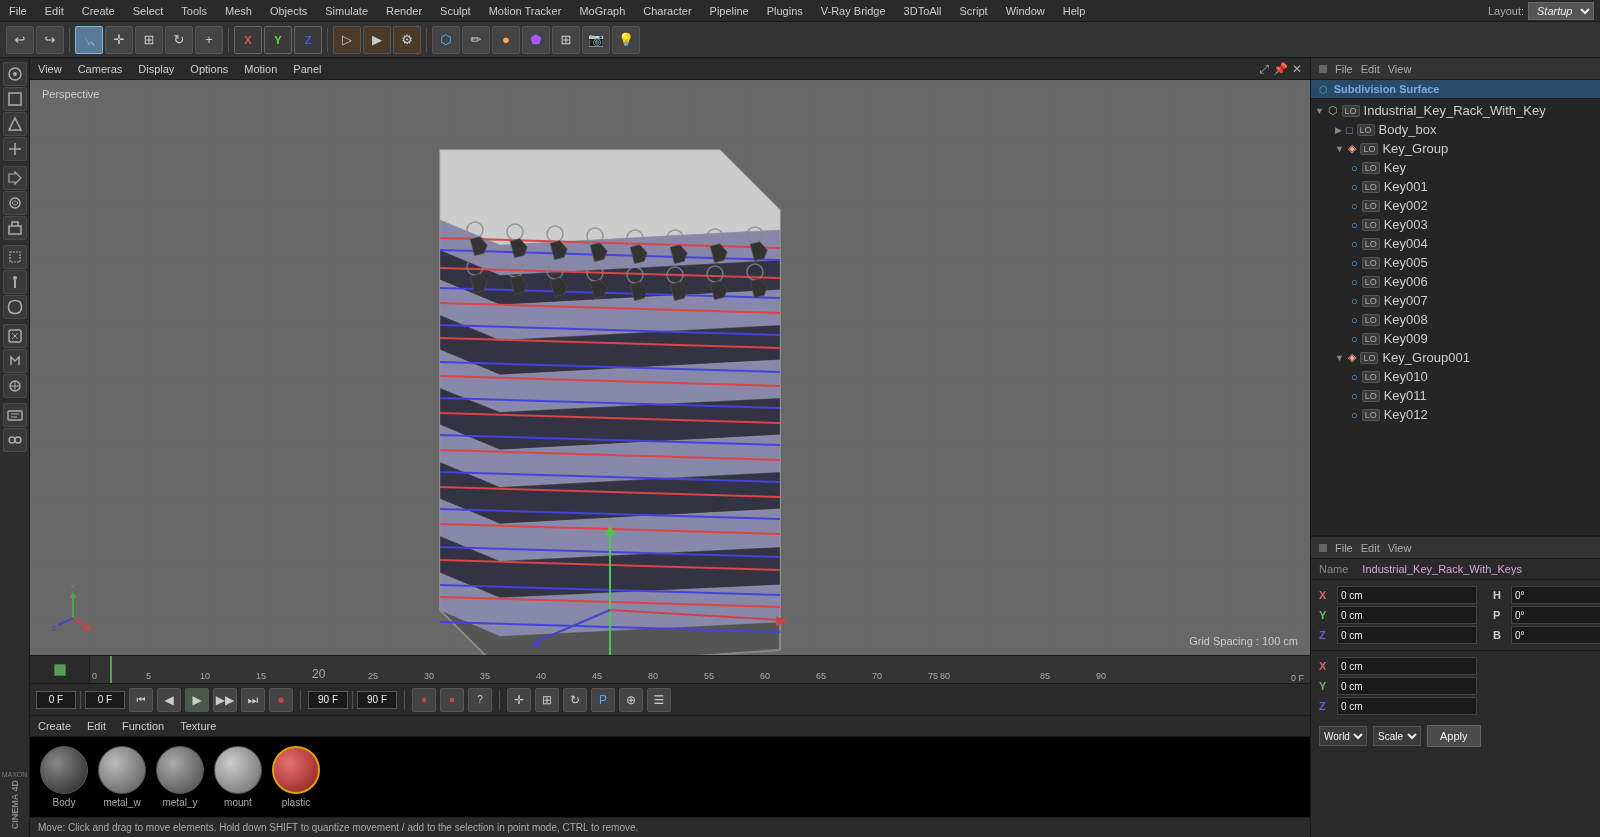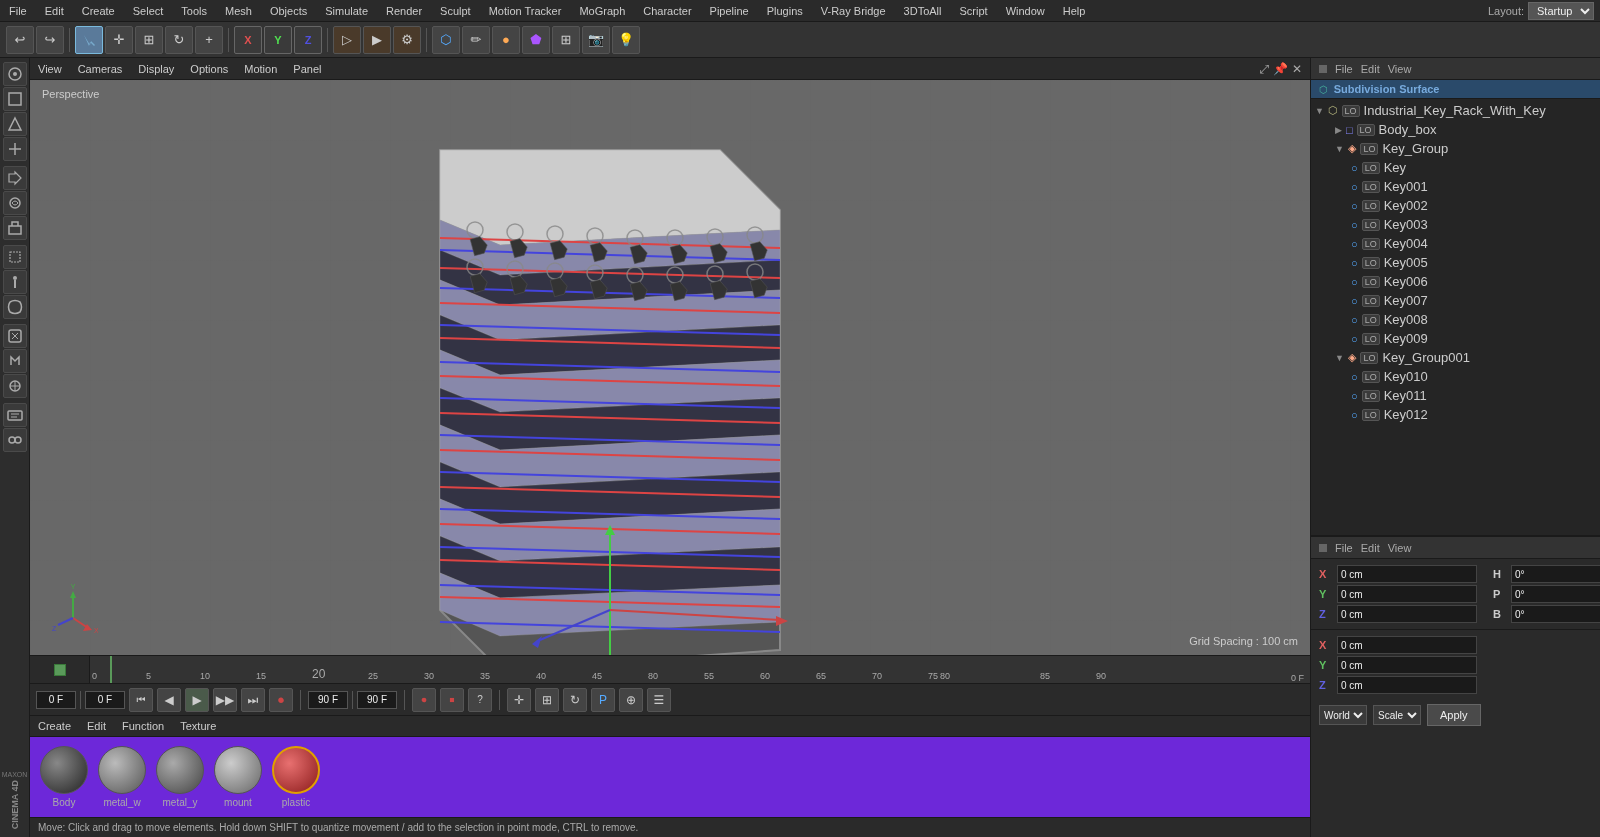--- a/index.html
+++ b/index.html
@@ -3,21 +3,21 @@
   <meta charset="utf-8">
   <style>
     * { margin: 0; padding: 0; box-sizing: border-box; }
     body { width: 1600px; height: 837px; background: #3a3a3a; font-family: Arial, sans-serif; font-size: 11px; color: #ccc; overflow: hidden; display: flex; flex-direction: column; }
 
     
     .menu-bar { height: 22px; background: #2a2a2a; display: flex; align-items: center; padding: 0 6px; gap: 12px; border-bottom: 1px solid #1a1a1a; flex-shrink: 0; }
     .menu-item { color: #ccc; cursor: pointer; font-size: 11px; padding: 0 3px; }
     .layout-section { margin-left: auto; display: flex; align-items: center; gap: 4px; }
     .layout-label { color: #aaa; }
-    .layout-dropdown { background: #555; border: 1px solid #666; color: #eee; padding: 1px 4px; font-size: 11px; }
+    .layout-dropdown { background: #555; border: 1px solid #666; color: #eee; padding: 1px 4px; font-size: 11px; font-style: italic; }
 
     
     .toolbar { height: 36px; background: #333; display: flex; align-items: center; padding: 0 6px; gap: 2px; border-bottom: 1px solid #1a1a1a; flex-shrink: 0; }
     .tool-btn { width: 28px; height: 28px; background: #444; border: 1px solid #555; display: flex; align-items: center; justify-content: center; cursor: pointer; color: #ccc; font-size: 13px; border-radius: 2px; }
     .tool-btn.active { background: #5a7a9a; border-color: #7abadd; }
     .tool-separator { width: 1px; height: 24px; background: #555; margin: 0 3px; }
     .axis-x { color: #e05050; font-weight: bold; font-size: 11px; background: #3a3a3a; border: 1px solid #666; padding: 2px 5px; }
     .axis-y { color: #50e050; font-weight: bold; font-size: 11px; background: #3a3a3a; border: 1px solid #666; padding: 2px 5px; }
     .axis-z { color: #5050e0; font-weight: bold; font-size: 11px; background: #3a3a3a; border: 1px solid #666; padding: 2px 5px; }
 
@@ -82,21 +82,21 @@
     .coord-input { flex: 1; height: 18px; background: #1a1a1a; border: 1px solid #444; color: #eee; font-size: 10px; padding: 0 3px; }
     .apply-row { display: flex; align-items: center; padding: 4px 8px; gap: 6px; }
     .world-select { background: #3a3a3a; border: 1px solid #555; color: #eee; font-size: 10px; height: 20px; }
     .scale-select { background: #3a3a3a; border: 1px solid #555; color: #eee; font-size: 10px; height: 20px; }
     .apply-btn { background: #4a4a4a; border: 1px solid #666; color: #eee; font-size: 11px; height: 22px; padding: 0 12px; cursor: pointer; }
 
     
     .bottom-area { display: flex; flex-direction: column; flex-shrink: 0; }
     .material-header { height: 22px; background: #2a2a2a; display: flex; align-items: center; padding: 0 8px; gap: 16px; border-top: 1px solid #1a1a1a; border-bottom: 1px solid #1a1a1a; }
     .mat-header-item { color: #ccc; cursor: pointer; font-size: 11px; }
-    .material-bar { height: 80px; background: #6d28d9; display: flex; align-items: center; padding: 0 10px; gap: 10px; }
+    .material-bar { height: 80px; background: #000000; display: flex; align-items: center; padding: 0 10px; gap: 10px; }
     .material-swatch { display: flex; flex-direction: column; align-items: center; gap: 3px; cursor: pointer; }
     .swatch-ball { width: 48px; height: 48px; border-radius: 50%; border: 1px solid #555; }
     .swatch-body { background: radial-gradient(circle at 35% 35%, #888, #222); }
     .swatch-metal1 { background: radial-gradient(circle at 35% 35%, #bbb, #555); }
     .swatch-metal2 { background: radial-gradient(circle at 35% 35%, #aaa, #444); }
     .swatch-mount { background: radial-gradient(circle at 35% 35%, #ccc, #666); }
     .swatch-plastic { background: radial-gradient(circle at 35% 35%, #e87070, #8a1a1a); border: 2px solid #e0a000; }
     .swatch-label { font-size: 10px; color: #aaa; }
 
     
@@ -629,20 +629,24 @@
     </div>
 
     <div class="right-panel-bottom">
       <div class="panel-title-bar">
         <span style="width:8px; height:8px; background:#666; display:inline-block; cursor:grab;"></span>
         <span class="panel-menu">File</span>
         <span class="panel-menu">Edit</span>
         <span class="panel-menu">View</span>
       </div>
 
+      <div style="padding:4px 8px; border-bottom:1px solid #1a1a1a; display:flex; align-items:center; gap:6px;">
+        <span style="color:#888; font-size:11px;">Name</span>
+        <span style="color:#dda0dd; font-size:11px; margin-left:8px;">Industrial_Key_Rack_With_Keys</span>
+      </div>
 
       <div style="display:flex; gap:0; padding:4px 0;">
 
         <div style="flex:1; padding:0 4px;">
           <div class="coord-row">
             <span class="coord-label">X</span>
             <input type="text" class="coord-input" value="0 cm" style="">
           </div>
           <div class="coord-row">
             <span class="coord-label y">Y</span>

